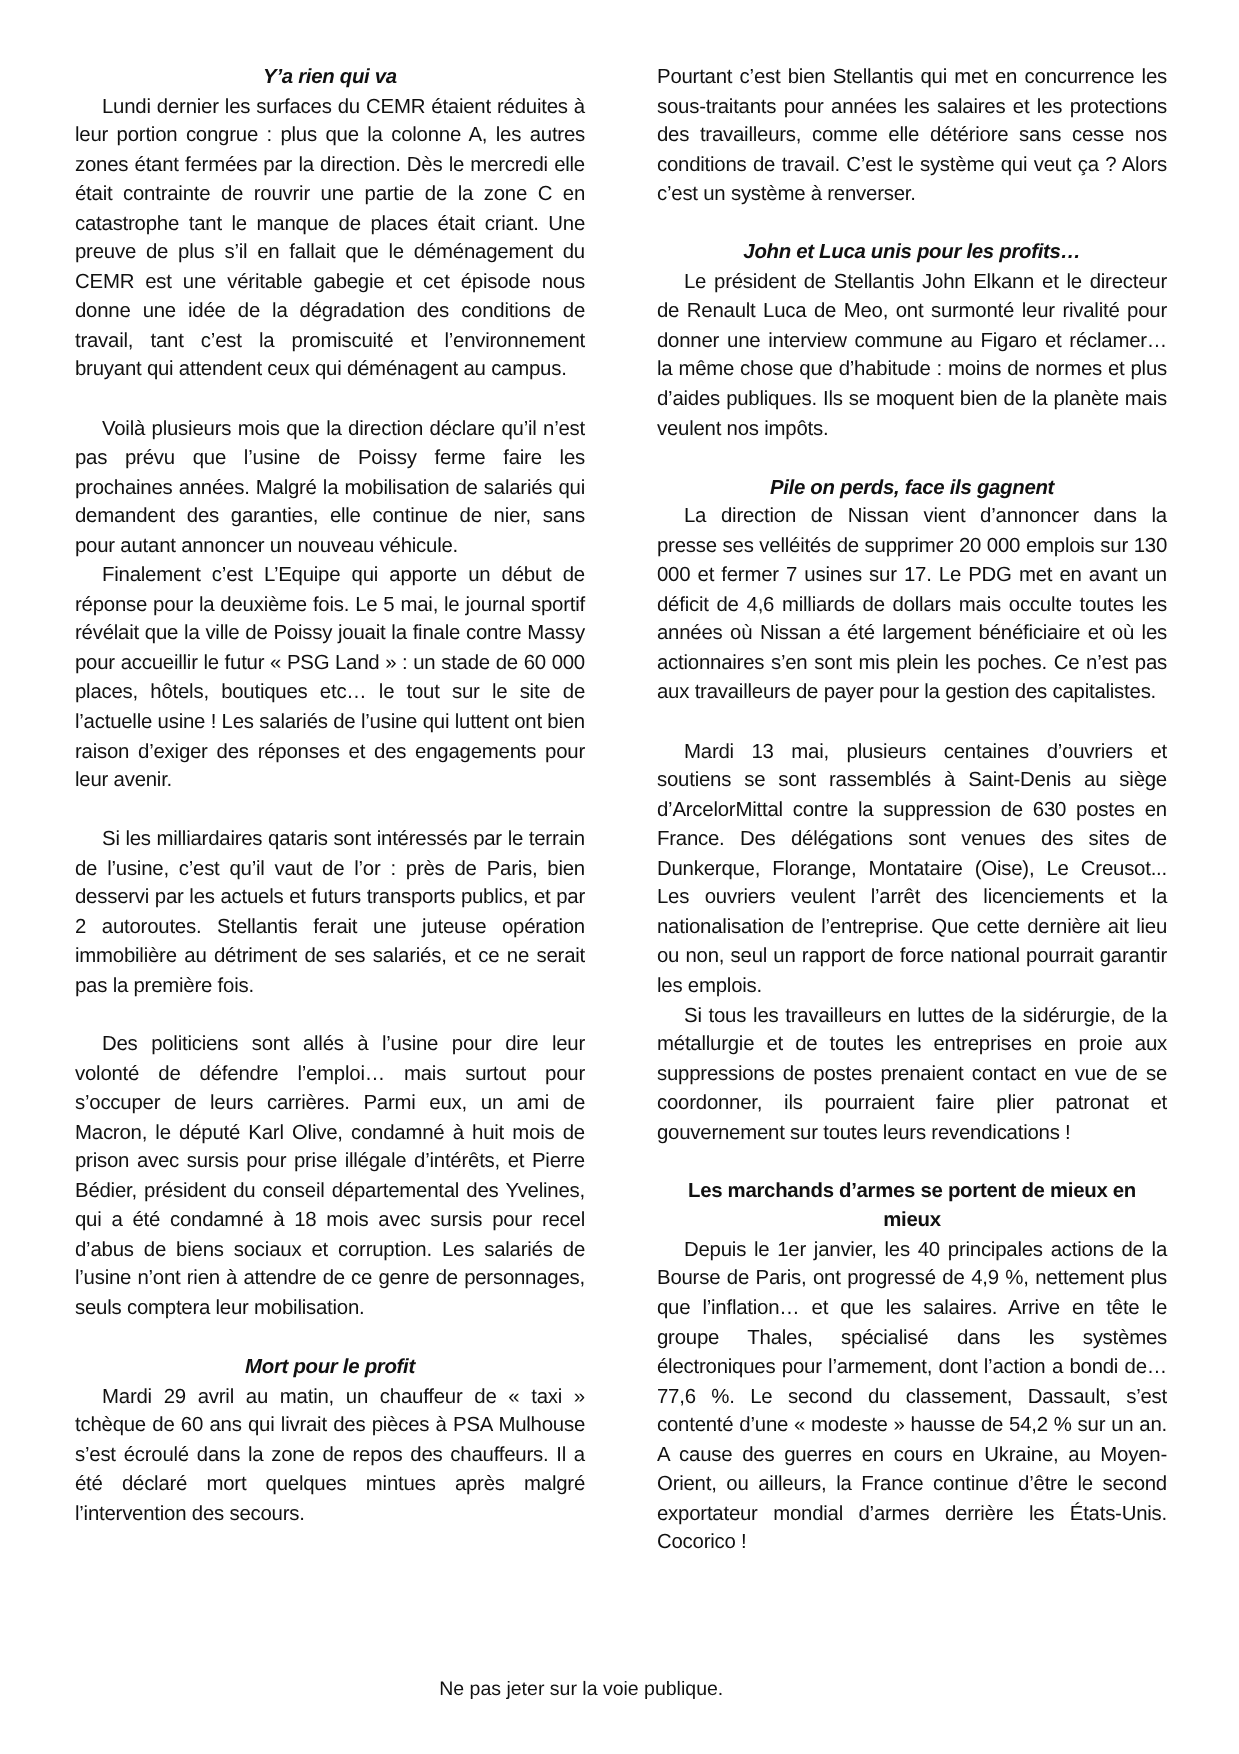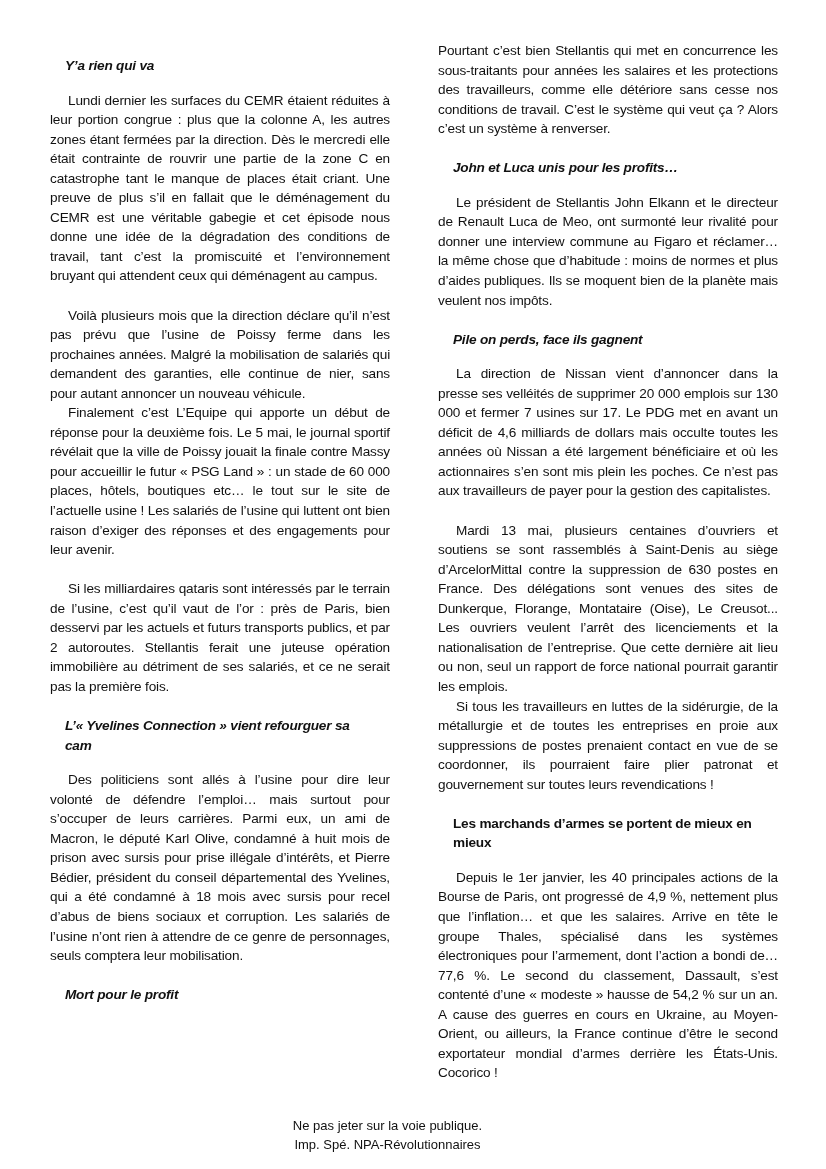--- a/index.html
+++ b/index.html
@@ -10,22 +10,22 @@
   }
   .col {
     position: absolute; top: 41px; width: 340px;
     font-size: 13.6px; line-height: 19.55px;
     letter-spacing: -0.15px;
   }
   #col-left { left: 50px; }
   #col-right { left: 438px; }
   .article { margin: 0 0 19.55px 0; }
   .article h2 {
-    margin: 15px; font-size: 13.6px; font-weight: bold; font-style: italic;
-    line-height: 19.55px; letter-spacing: -0.2px;
+    margin: 0; font-size: 13.6px; font-weight: bold; font-style: italic;
+    line-height: 19.55px; letter-spacing: -0.2px; text-align: center;
   }
   .article h2.upright { font-style: normal; }
   .article p {
     margin: 0; text-align: justify; text-indent: 18px;
     hyphens: none;
   }
   .article p.noindent { text-indent: 0; }
   .footer {
     position: absolute; top: 1116px; left: 0; width: 775px; text-align: center;
     font-size: 13px; line-height: 19px; color: #111111;
@@ -33,32 +33,32 @@
 </style>
 </head>
 <body>
 
 <div class="col" id="col-left">
   <div class="article">
     <h2>Y’a rien qui va</h2>
     <p>Lundi dernier les surfaces du CEMR étaient réduites à leur portion congrue : plus que la colonne A, les autres zones étant fermées par la direction. Dès le mercredi elle était contrainte de rouvrir une partie de la zone C en catastrophe tant le manque de places était criant. Une preuve de plus s’il en fallait que le déménagement du CEMR est une véritable gabegie et cet épisode nous donne une idée de la dégradation des conditions de travail, tant c’est la promiscuité et l’environnement bruyant qui attendent ceux qui déménagent au campus.</p>
   </div>
   <div class="article">
-    <p>Voilà plusieurs mois que la direction déclare qu’il n’est pas prévu que l’usine de Poissy ferme dans les prochaines années. Malgré la mobilisation de salariés qui demandent des garanties, elle continue de nier, sans pour autant annoncer un nouveau véhicule.</p>
+    <p>Voilà plusieurs mois que la direction déclare qu’il n’est pas prévu que l’usine de Poissy ferme faire les prochaines années. Malgré la mobilisation de salariés qui demandent des garanties, elle continue de nier, sans pour autant annoncer un nouveau véhicule.</p>
     <p>Finalement c’est L’Equipe qui apporte un début de réponse pour la deuxième fois. Le 5 mai, le journal sportif révélait que la ville de Poissy jouait la finale contre Massy pour accueillir le futur « PSG Land » : un stade de 60 000 places, hôtels, boutiques etc… le tout sur le site de l’actuelle usine ! Les salariés de l’usine qui luttent ont bien raison d’exiger des réponses et des engagements pour leur avenir.</p>
   </div>
   <div class="article">
     <p>Si les milliardaires qataris sont intéressés par le terrain de l’usine, c’est qu’il vaut de l’or : près de Paris, bien desservi par les actuels et futurs transports publics, et par 2 autoroutes. Stellantis ferait une juteuse opération immobilière au détriment de ses salariés, et ce ne serait pas la première fois.</p>
   </div>
   <div class="article">
-    <h2>L’« Yvelines Connection » vient refourguer sa cam</h2>
     <p>Des politiciens sont allés à l’usine pour dire leur volonté de défendre l’emploi… mais surtout pour s’occuper de leurs carrières. Parmi eux, un ami de Macron, le député Karl Olive, condamné à huit mois de prison avec sursis pour prise illégale d’intérêts, et Pierre Bédier, président du conseil départemental des Yvelines, qui a été condamné à 18 mois avec sursis pour recel d’abus de biens sociaux et corruption. Les salariés de l’usine n’ont rien à attendre de ce genre de personnages, seuls comptera leur mobilisation.</p>
   </div>
   <div class="article">
     <h2>Mort pour le profit</h2>
+    <p>Mardi 29 avril au matin, un chauffeur de « taxi » tchèque de 60 ans qui livrait des pièces à PSA Mulhouse s’est écroulé dans la zone de repos des chauffeurs. Il a été déclaré mort quelques mintues après malgré l’intervention des secours.</p>
   </div>
 </div>
 
 <div class="col" id="col-right">
   <div class="article">
     <p class="noindent">Pourtant c’est bien Stellantis qui met en concurrence les sous-traitants pour années les salaires et les protections des travailleurs, comme elle détériore sans cesse nos conditions de travail. C’est le système qui veut ça ? Alors c’est un système à renverser.</p>
   </div>
   <div class="article">
     <h2>John et Luca unis pour les profits…</h2>
     <p>Le président de Stellantis John Elkann et le directeur de Renault Luca de Meo, ont surmonté leur rivalité pour donner une interview commune au Figaro et réclamer… la même chose que d’habitude : moins de normes et plus d’aides publiques. Ils se moquent bien de la planète mais veulent nos impôts.</p>
@@ -72,14 +72,13 @@
     <p>Si tous les travailleurs en luttes de la sidérurgie, de la métallurgie et de toutes les entreprises en proie aux suppressions de postes prenaient contact en vue de se coordonner, ils pourraient faire plier patronat et gouvernement sur toutes leurs revendications !</p>
   </div>
   <div class="article">
     <h2 class="upright">Les marchands d’armes se portent de mieux en mieux</h2>
     <p>Depuis le 1er janvier, les 40 principales actions de la Bourse de Paris, ont progressé de 4,9 %, nettement plus que l’inflation… et que les salaires. Arrive en tête le groupe Thales, spécialisé dans les systèmes électroniques pour l’armement, dont l’action a bondi de… 77,6 %. Le second du classement, Dassault, s’est contenté d’une « modeste » hausse de 54,2 % sur un an. A cause des guerres en cours en Ukraine, au Moyen-Orient, ou ailleurs, la France continue d’être le second exportateur mondial d’armes derrière les États-Unis. Cocorico !</p>
   </div>
 </div>
 
 <div class="footer">
   <div>Ne pas jeter sur la voie publique.</div>
-  <div>Imp. Spé. NPA-Révolutionnaires</div>
 </div>
 
 </body></html>

